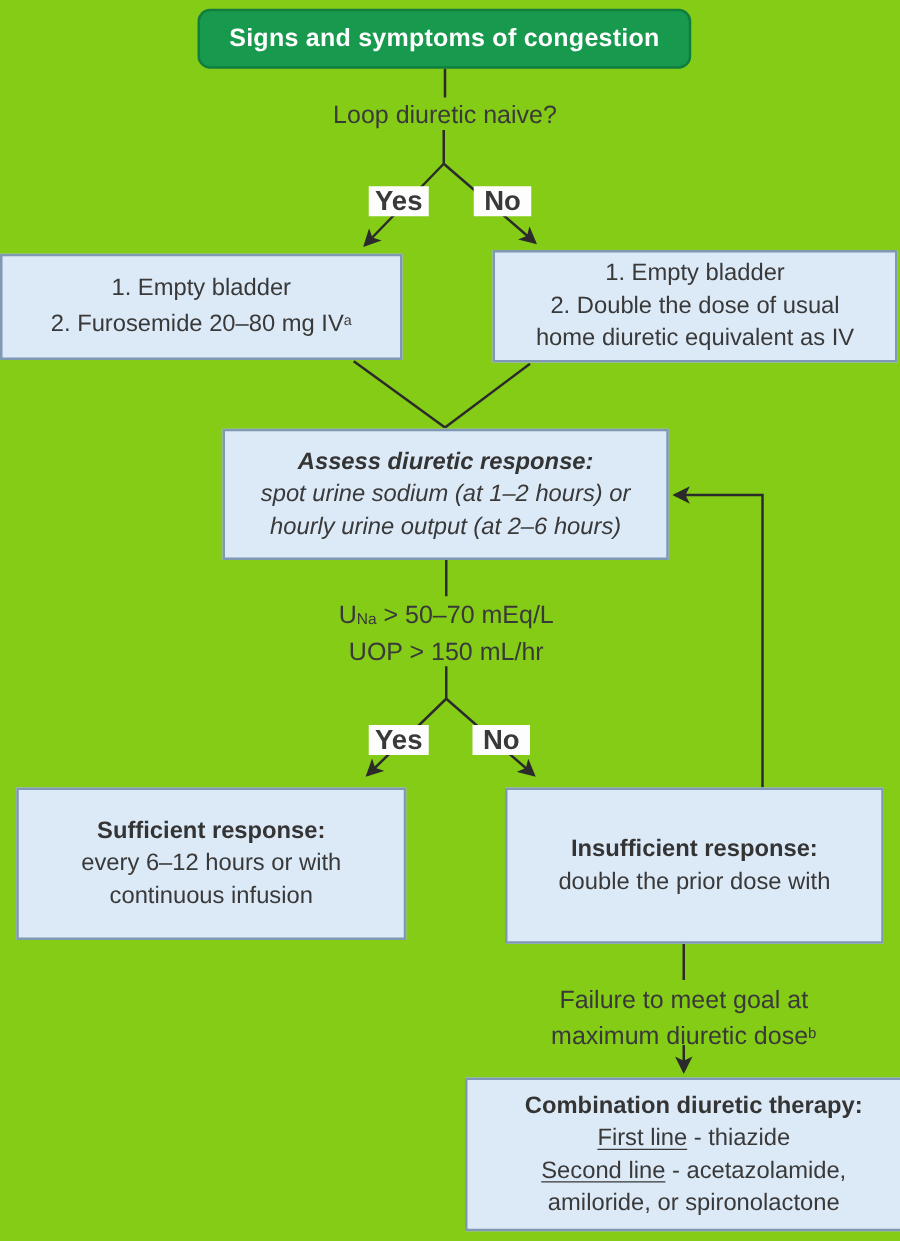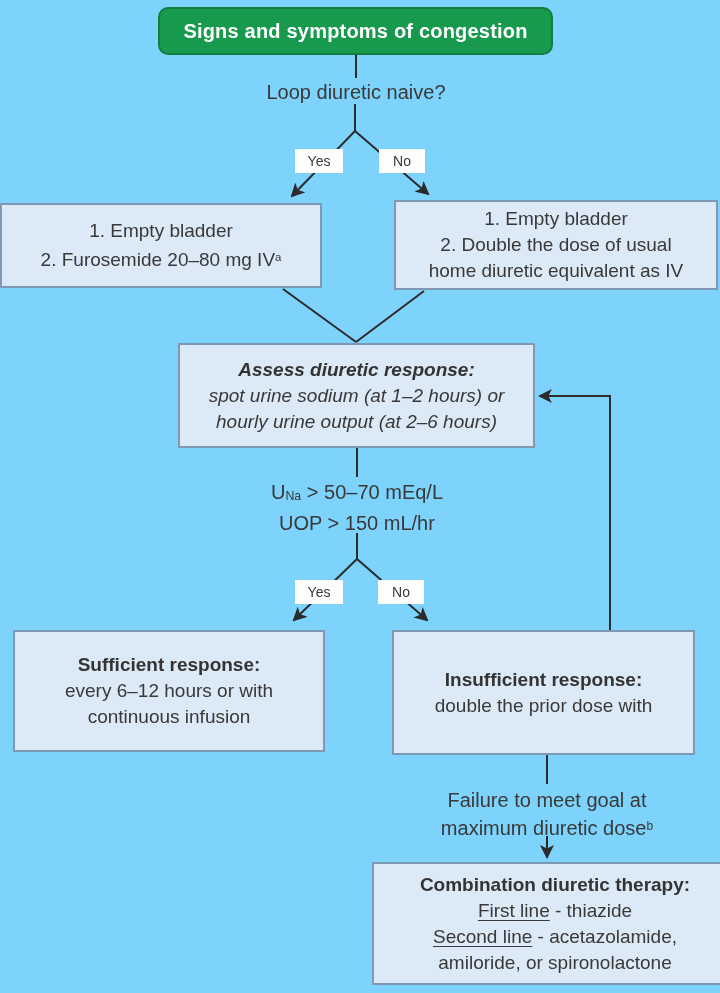--- a/index.html
+++ b/index.html
@@ -1,20 +1,20 @@
 <!DOCTYPE html>
 <html><head>
 <meta charset="utf-8">
 <style>
   html, body { margin: 0; padding: 0; background: #ffffff; }
   .canvas {
     position: relative;
     width: 720px;
     height: 993px;
-    background: #7dd3fc;
+    background: #84cc16;
     font-family: "Liberation Sans", "DejaVu Sans", sans-serif;
     color: #3a3a3a;
     overflow: hidden;
   }
   .lines { position: absolute; left: 0; top: 0; width: 720px; height: 993px; }
   .node {
     position: absolute;
     box-sizing: border-box;
     display: flex;
     flex-direction: column;
@@ -43,24 +43,25 @@
     position: absolute;
     text-align: center;
     font-size: 20px;
     line-height: 26px;
     color: #393939;
   }
   .branchlabel {
     position: absolute;
     background: #fdfdfd;
     padding: 0 3px;
-    font-size: 14px;
+    font-size: 22px;
     line-height: 24px;
     color: #393939;
     text-align: center;
+    font-weight: bold;
   }
   .sb { font-size: 0.62em; vertical-align: -0.12em; letter-spacing: 0; }
   .sp { font-size: 0.60em; vertical-align: 0.42em; }
   .u  { text-decoration: underline; text-underline-offset: 3px; }
 </style>
 </head>
 <body>
 
 <div class="canvas">
 
@@ -134,21 +135,21 @@
   <div class="branchlabel" style="left:378px; top:580px; width:40px;">
     <span>No</span>
   </div>
 
   <div class="node bluebox" style="left:13px; top:630px; width:312px; height:122px;">
     <div class="title">Sufficient response:</div>
     <div>every 6–12 hours or with</div>
     <div>continuous infusion</div>
   </div>
 
-  <div class="node bluebox" style="left:392px; top:630px; width:303px; height:125px;">
+  <div class="node bluebox" style="left:404px; top:630px; width:303px; height:125px;">
     <div class="title">Insufficient response:</div>
     <div>double the prior dose with</div>
   </div>
 
   <div class="flabel" style="left:397px; top:787px; width:300px;">
     <div>Failure to meet goal at</div>
     <div>
       <span>maximum diuretic dose</span><span class="sp">b</span>
     </div>
   </div>

